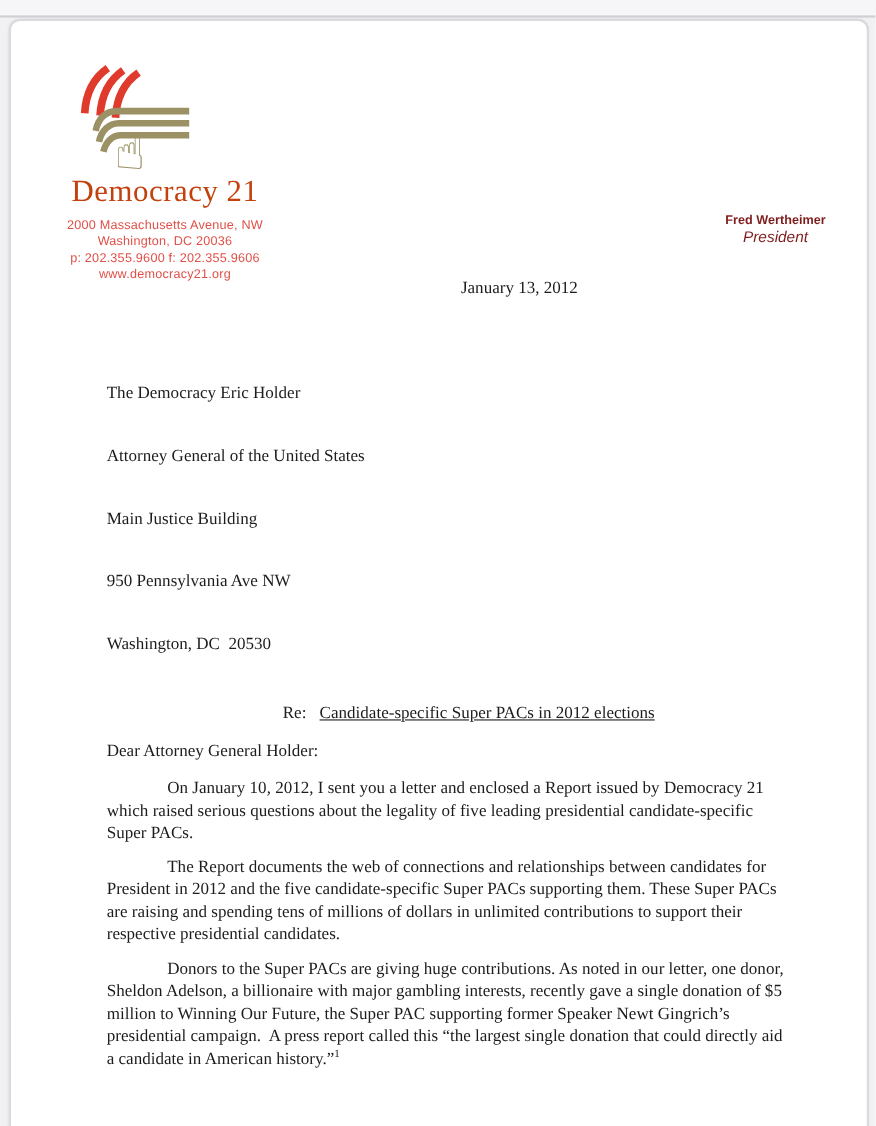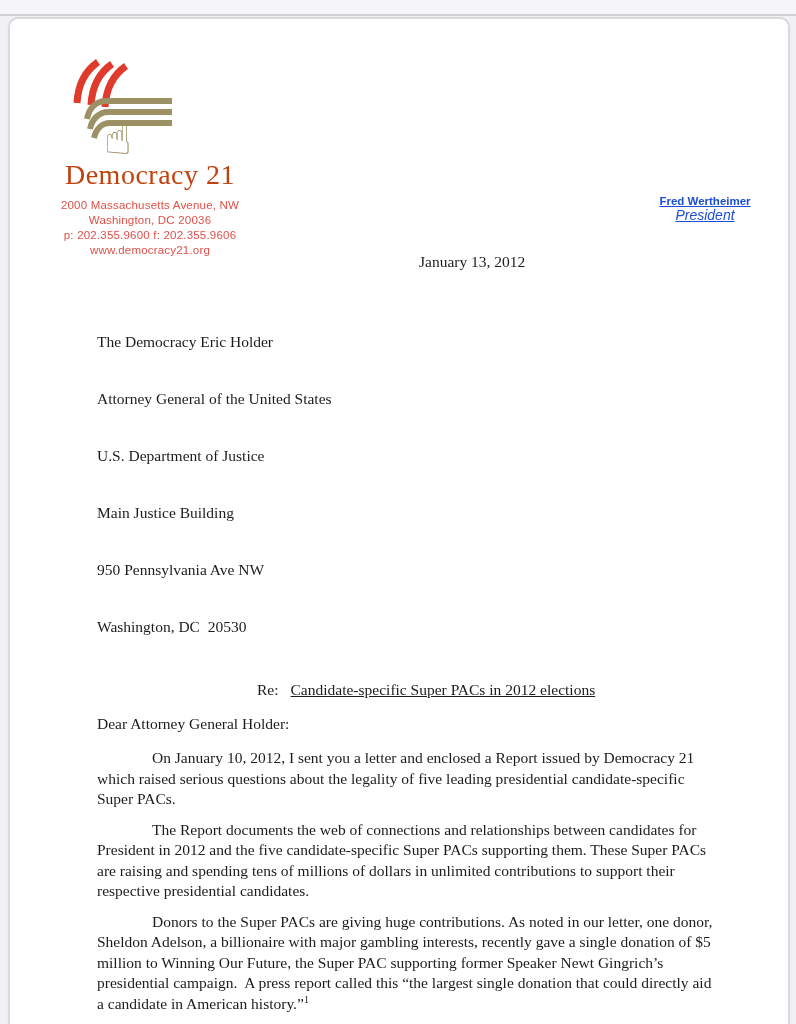--- a/index.html
+++ b/index.html
@@ -11,26 +11,26 @@
              border:2px solid #d9d9de;border-radius:10px;box-shadow:0 1px 3px rgba(0,0,0,.05);}
   
   .logo-art{position:absolute;left:44px;top:40px;}
   .hand{position:absolute;left:94px;top:96px;font-family:"DejaVu Sans",sans-serif;
         font-size:46px;line-height:46px;color:#9c9164;}
   .lh-left{position:absolute;left:20px;top:140px;width:240px;text-align:center;}
   .org-name{font-size:28px;color:#c2410c;letter-spacing:.5px;margin-bottom:7px;}
   .addr{font-family:"Liberation Sans",sans-serif;font-weight:normal;font-size:11.5px;
         line-height:15px;color:#e05048;letter-spacing:.2px;}
   .officer{position:absolute;left:640px;top:175px;width:110px;text-align:center;
-           font-family:"Liberation Sans",sans-serif;color:#1d4ed8;text-decoration:underline;}
+           font-family:"Liberation Sans",sans-serif;color:#7f1d1d;}
   .officer-name{font-size:11.5px;font-weight:bold;line-height:14px;}
   .officer-title{font-size:14px;font-style:italic;line-height:14px;}
   
   .letter{position:absolute;left:87px;top:233px;width:622px;font-size:15.5px;line-height:20px;}
-  .date{margin:0 0 22px 322px;width:fit-content;}
+  .date{margin:0 0 38px 322px;width:fit-content;}
   .recipient{line-height:19px;margin-bottom:6px;white-space:pre-wrap;}
   .re-line{margin:0 0 14px 0;padding-left:160px;}
   .re-label{margin-right:12px;}
   .re-subject{text-decoration:underline;}
   .salutation{margin-bottom:14px;}
   .para{margin:0 0 10px 0;line-height:20.5px;text-indent:55px;white-space:pre-wrap;}
   .fn-ref{font-size:10px;vertical-align:super;line-height:0;}
 </style>
 </head>
 <body>
@@ -68,21 +68,20 @@
       <div class="officer-name">Fred Wertheimer</div>
       <div class="officer-title">President</div>
     </div>
 
     <div class="letter">
       <div class="date">January 13, 2012</div>
 
       <div class="recipient">
         <div>The Democracy Eric Holder</div>
         <div>Attorney General of the United States</div>
-        <div>U.S. Department of Justice</div>
         <div>Main Justice Building</div>
         <div>950 Pennsylvania Ave NW</div>
         <div>Washington, DC  20530</div>
       </div>
 
       <div class="re-line">
         <span class="re-label">Re:</span><span class="re-subject">Candidate-specific Super PACs in 2012 elections</span>
       </div>
 
       <div class="salutation">Dear Attorney General Holder:</div>

